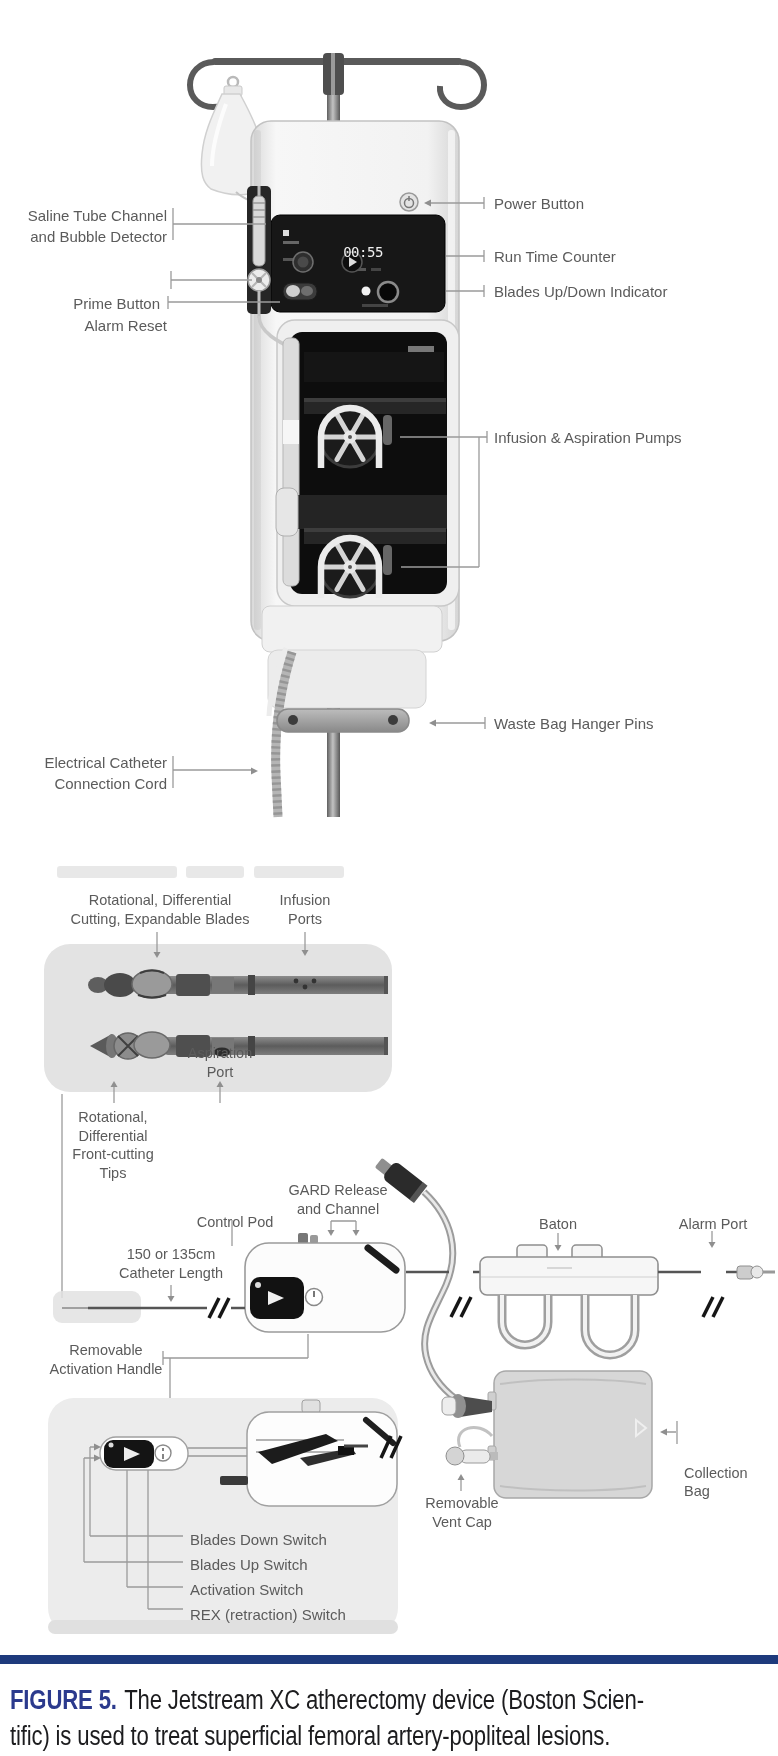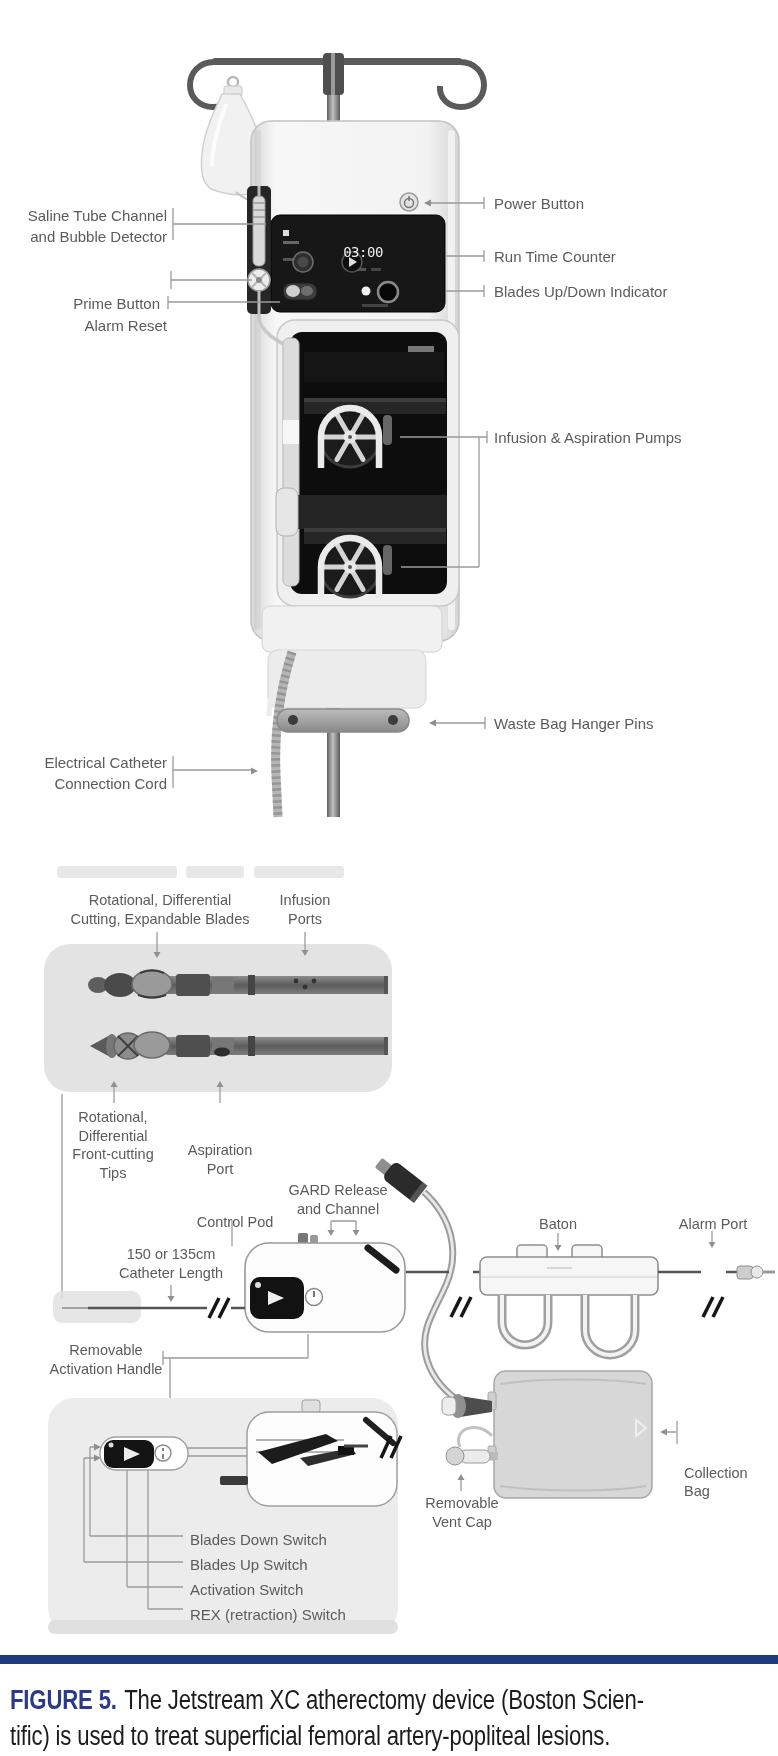--- a/index.html
+++ b/index.html
@@ -387,21 +387,21 @@
 Connection Cord</div>
 
 <div class="lbl c" style="left:40px;top:891px;width:240px;">Rotational, Differential
 Cutting, Expandable Blades</div>
 <div class="lbl c" style="left:263px;top:891px;width:84px;">Infusion
 Ports</div>
 <div class="lbl c" style="left:52px;top:1108px;width:122px;">Rotational,
 Differential
 Front-cutting
 Tips</div>
-<div class="lbl c" style="left:178px;top:1141px;width:84px;">Aspiration
+<div class="lbl c" style="left:178px;top:1044px;width:84px;">Aspiration
 Port</div>
 
 <div class="lbl c" style="left:288px;top:1181px;width:100px;">GARD Release
 and Channel</div>
 <div class="lbl c" style="left:175px;top:1213px;width:120px;">Control Pod</div>
 <div class="lbl c" style="left:110px;top:1245px;width:122px;">150 or 135cm
 Catheter Length</div>
 <div class="lbl c" style="left:40px;top:1341px;width:132px;">Removable
 Activation Handle</div>
 <div class="lbl c" style="left:518px;top:1215px;width:80px;">Baton</div>
@@ -409,19 +409,19 @@
 <div class="lbl sm" style="left:684px;top:1416px;width:90px;margin-top:48px;">Collection
 Bag</div>
 <div class="lbl c" style="left:418px;top:1494px;width:88px;">Removable
 Vent Cap</div>
 
 <div class="lbl" style="left:190px;top:1529px;width:220px;">Blades Down Switch</div>
 <div class="lbl" style="left:190px;top:1554px;width:220px;">Blades Up Switch</div>
 <div class="lbl" style="left:190px;top:1579px;width:220px;">Activation Switch</div>
 <div class="lbl" style="left:190px;top:1604px;width:220px;">REX (retraction) Switch</div>
 
-<div class="seg">03:00</div>
+<div class="seg">00:55</div>
 
 <div class="rule"></div>
 
 <p class="caption"><span class="figlabel">FIGURE 5.</span><span>The Jetstream XC atherectomy device (Boston Scien-</span><br><span>tific) is used to treat superficial femoral artery-popliteal lesions.</span></p>
 
 </div>
 
 </body></html>

